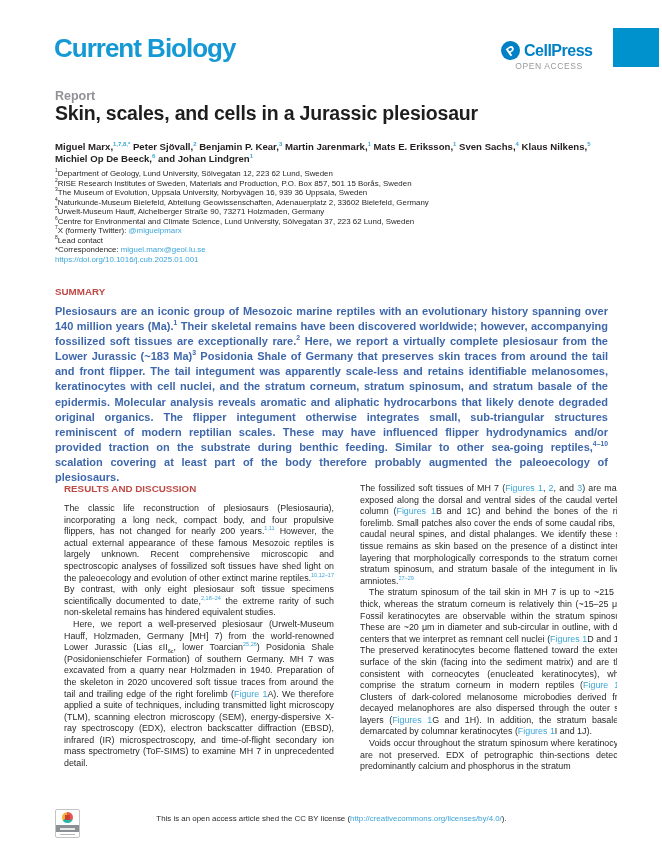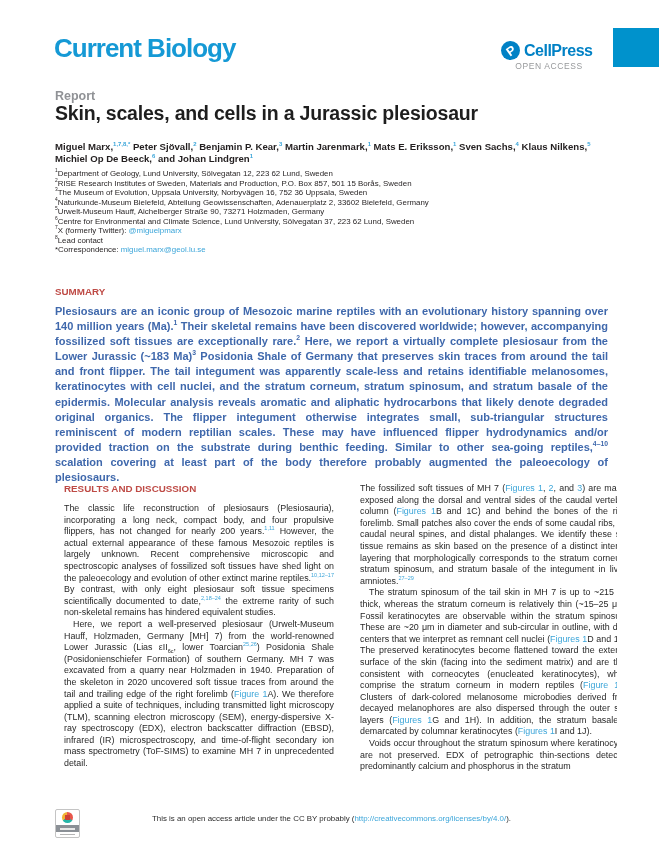--- a/index.html
+++ b/index.html
@@ -78,27 +78,28 @@
   <div class="corner-square"></div>
 
   <div class="kicker">Report</div>
   <h1 class="title">Skin, scales, and cells in a Jurassic plesiosaur</h1>
 
   <div class="authors"><span>Miguel Marx,</span><sup class="lnk">1,7,8,*</sup><span> Peter Sjövall,</span><sup class="lnk">2</sup><span> Benjamin P. Kear,</span><sup class="lnk">3</sup><span> Martin Jarenmark,</span><sup class="lnk">1</sup><span> Mats E. Eriksson,</span><sup class="lnk">1</sup><span> Sven Sachs,</span><sup class="lnk">4</sup><span> Klaus Nilkens,</span><sup class="lnk">5</sup><span> Michiel Op De Beeck,</span><sup class="lnk">6</sup><span> and Johan Lindgren</span><sup class="lnk">1</sup></div>
 
   <div class="affils">
       <div class=""><sup>1</sup><span>Department of Geology, Lund University, Sölvegatan 12, 223 62 Lund, Sweden</span></div>
       <div class=""><sup>2</sup><span>RISE Research Institutes of Sweden, Materials and Production, P.O. Box 857, 501 15 Borås, Sweden</span></div>
-      <div class=""><sup>3</sup><span>The Museum of Evolution, Uppsala University, Norbyvägen 16, 752 36 Uppsala, Sweden</span></div>
+      <div class=""><sup>3</sup><span>The Museum of Evolution, Uppsala University, Norbyvägen 16, 939 36 Uppsala, Sweden</span></div>
       <div class=""><sup>4</sup><span>Naturkunde-Museum Bielefeld, Abteilung Geowissenschaften, Adenauerplatz 2, 33602 Bielefeld, Germany</span></div>
       <div class=""><sup>5</sup><span>Urwelt-Museum Hauff, Aichelberger Straße 90, 73271 Holzmaden, Germany</span></div>
       <div class=""><sup>6</sup><span>Centre for Environmental and Climate Science, Lund University, Sölvegatan 37, 223 62 Lund, Sweden</span></div>
       <div class=""><sup>7</sup><span>X (formerly Twitter): </span><span class="lnk">@miguelpmarx</span></div>
       <div class=""><sup>8</sup><span>Lead contact</span></div>
       <div class=""><span>*Correspondence: </span><span class="lnk">miguel.marx@geol.lu.se</span></div>
+      <div class=""><span class="lnk">https://doi.org/10.1016/j.cub.2025.01.001</span></div>
     </div>
 
   <h2 class="summary-head">SUMMARY</h2>
   <p class="summary-body"><span>Plesiosaurs are an iconic group of Mesozoic marine reptiles with an evolutionary history spanning over 140 million years (Ma).</span><sup>1</sup><span> Their skeletal remains have been discovered worldwide; however, accompanying fossilized soft tissues are exceptionally rare.</span><sup>2</sup><span> Here, we report a virtually complete plesiosaur from the Lower Jurassic (~183 Ma)</span><sup>3</sup><span> Posidonia Shale of Germany that preserves skin traces from around the tail and front flipper. The tail integument was apparently scale-less and retains identifiable melanosomes, keratinocytes with cell nuclei, and the stratum corneum, stratum spinosum, and stratum basale of the epidermis. Molecular analysis reveals aromatic and aliphatic hydrocarbons that likely denote degraded original organics. The flipper integument otherwise integrates small, sub-triangular structures reminiscent of modern reptilian scales. These may have influenced flipper hydrodynamics and/or provided traction on the substrate during benthic feeding. Similar to other sea-going reptiles,</span><sup>4–10</sup><span> scalation covering at least part of the body therefore probably augmented the paleoecology of plesiosaurs.</span></p>
 
   <div class="cols">
     <div class="col">
       <h3 class="col-head">RESULTS AND DISCUSSION</h3>
       <div>
           <p class="bp"><span>The classic life reconstruction of plesiosaurs (Plesiosauria), incorporating a long neck, compact body, and four propulsive flippers, has not changed for nearly 200 years.</span><sup class="lnk">1,11</sup><span> However, the actual external appearance of these famous Mesozoic reptiles is largely unknown. Recent comprehensive microscopic and spectroscopic analyses of fossilized soft tissues have shed light on the paleoecology and evolution of other extinct marine reptiles.</span><sup class="lnk">10,12–17</sup><span> By contrast, with only eight plesiosaur soft tissue specimens scientifically documented to date,</span><sup class="lnk">2,18–24</sup><span> the extreme rarity of such non-skeletal remains has hindered equivalent studies.</span></p>
@@ -116,16 +117,16 @@
 
   <div class="badge">
     <span class="badge-circle"></span>
     <span class="badge-band">
         <i></i>
       </span>
     <span class="badge-line"></span>
   </div>
 
   <div class="footer-lines">
-    <div class="footer-l2"><span>This is an open access article under the CC BY probably (</span><span class="lnk">http://creativecommons.org/licenses/by/4.0/</span><span>).</span></div>
+    <div class="footer-l2"><span>This is an open access article shed the CC BY license (</span><span class="lnk">http://creativecommons.org/licenses/by/4.0/</span><span>).</span></div>
   </div>
 
 </div>
 
 </body></html>

